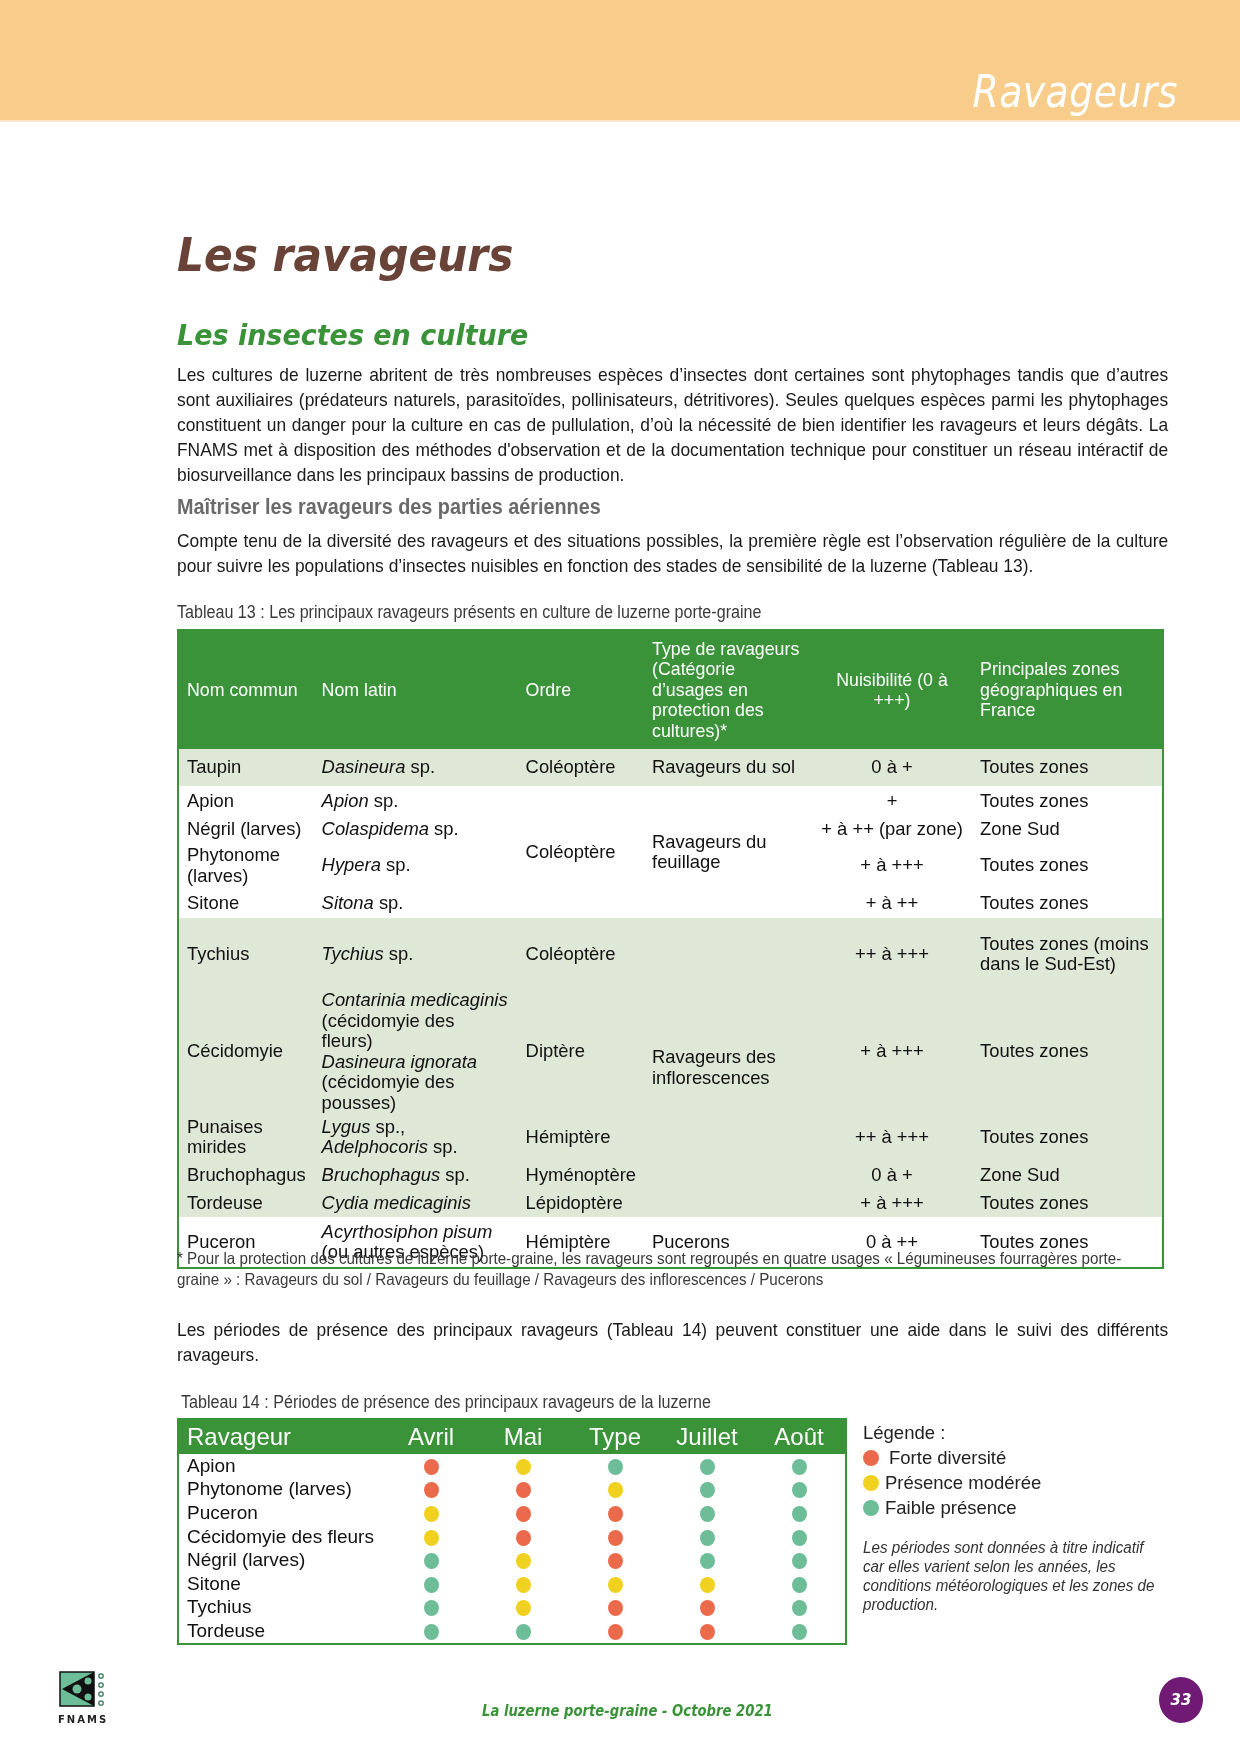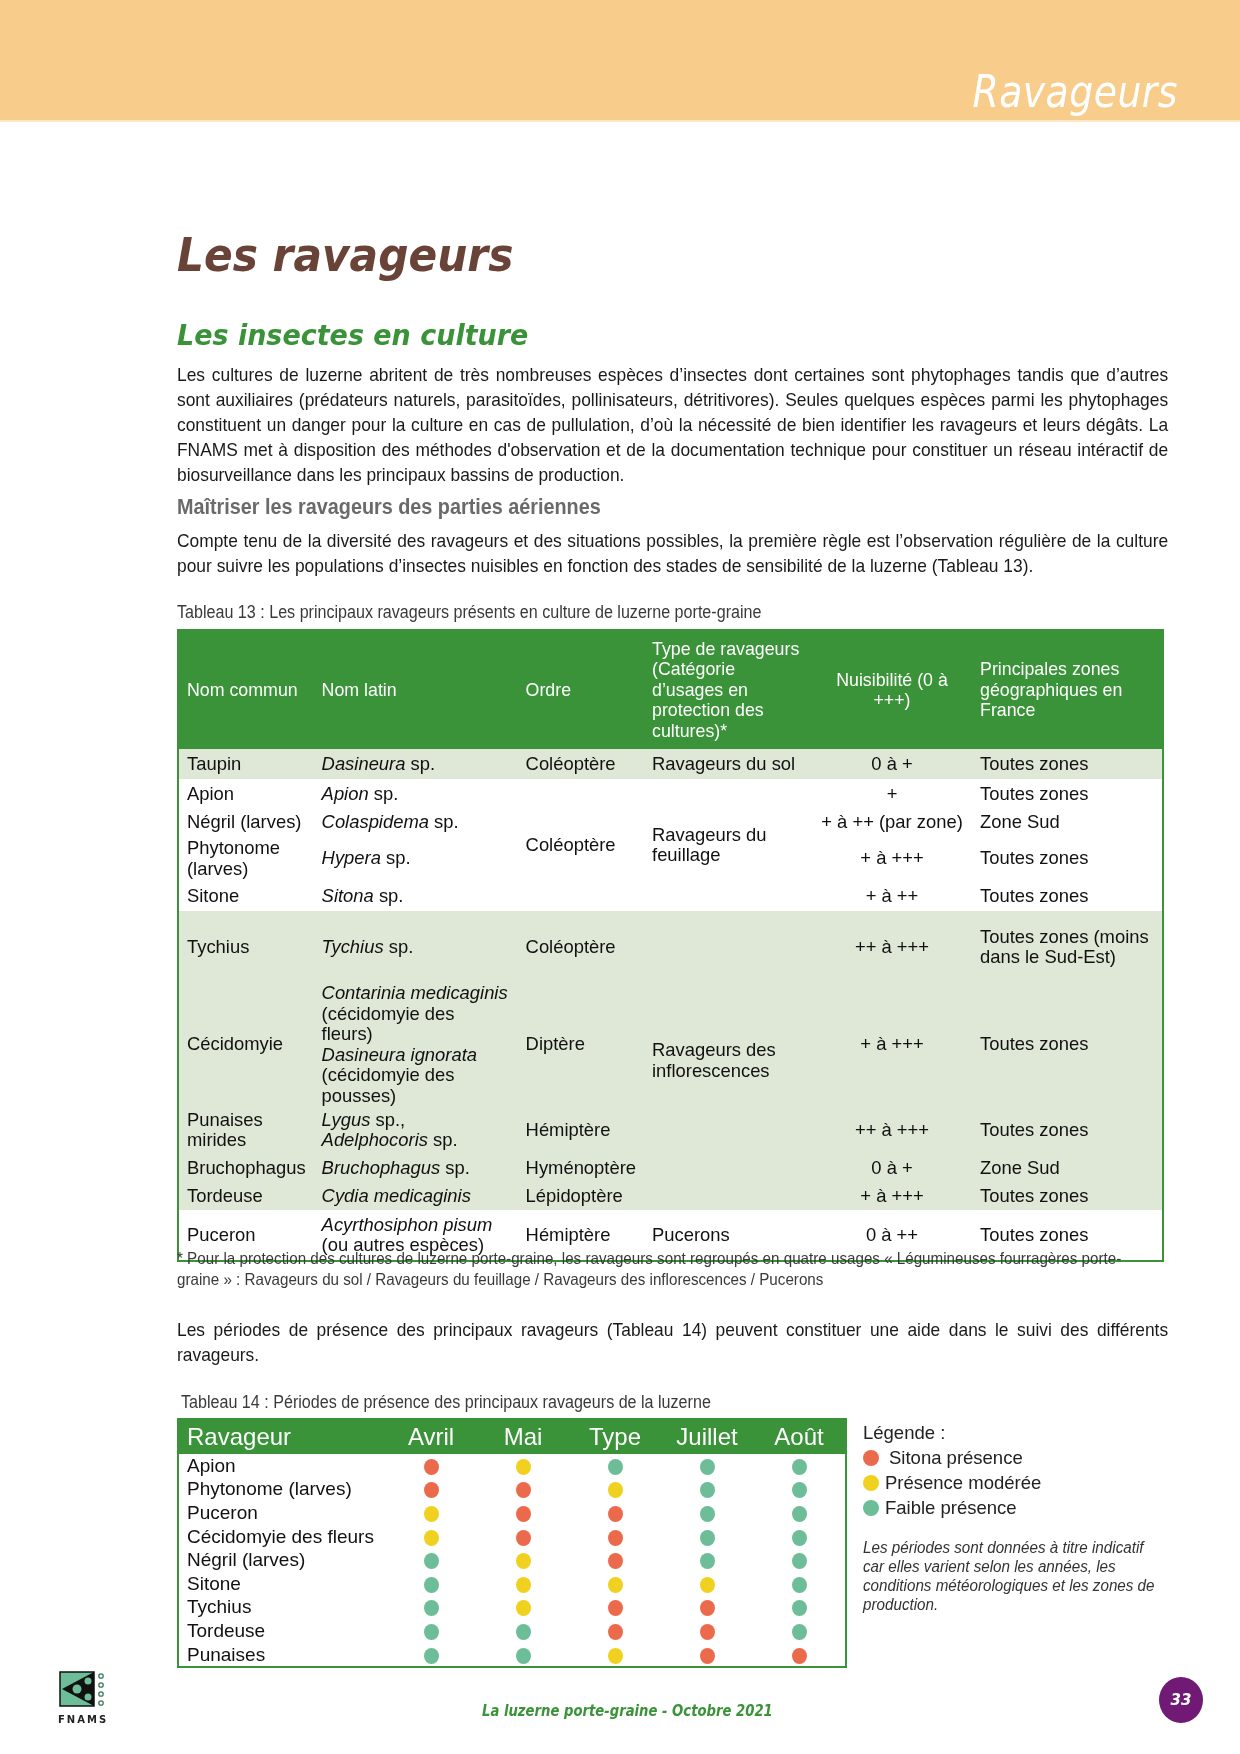--- a/index.html
+++ b/index.html
@@ -83,21 +83,21 @@
         <th>Nom commun</th>
         <th>Nom latin</th>
         <th>Ordre</th>
         <th>Type de ravageurs (Catégorie d’usages en protection des cultures)*</th>
         <th class="center">Nuisibilité (0 à +++)</th>
         <th>Principales zones géographiques en France</th>
       </tr>
     </thead>
     <tbody>
 
-      <tr class="shade" style="height:30px">
+      <tr class="shade" style="height:37px">
         <td>Taupin</td>
         <td><i>Dasineura</i><span> sp.</span></td>
         <td>Coléoptère</td>
         <td>Ravageurs du sol</td>
         <td class="center">0 à +</td>
         <td>Toutes zones</td>
       </tr>
 
       <tr class="white" style="height:30px">
         <td>Apion</td>
@@ -257,37 +257,29 @@
           <td class="dotcell"><span class="dot" style="background: rgb(108, 189, 152);"></span></td>
         </tr>
         <tr>
           <td>Tordeuse</td>
           <td class="dotcell"><span class="dot" style="background: rgb(108, 189, 152);"></span></td>
           <td class="dotcell"><span class="dot" style="background: rgb(108, 189, 152);"></span></td>
           <td class="dotcell"><span class="dot" style="background: rgb(236, 106, 76);"></span></td>
           <td class="dotcell"><span class="dot" style="background: rgb(236, 106, 76);"></span></td>
           <td class="dotcell"><span class="dot" style="background: rgb(108, 189, 152);"></span></td>
         </tr>
-        <tr>
-          <td>Punaises</td>
-          <td class="dotcell"><span class="dot" style="background: rgb(108, 189, 152);"></span></td>
-          <td class="dotcell"><span class="dot" style="background: rgb(108, 189, 152);"></span></td>
-          <td class="dotcell"><span class="dot" style="background: rgb(241, 209, 31);"></span></td>
-          <td class="dotcell"><span class="dot" style="background: rgb(236, 106, 76);"></span></td>
-          <td class="dotcell"><span class="dot" style="background: rgb(236, 106, 76);"></span></td>
-        </tr>
       </tbody>
   </table>
 </div>
 
 <div class="legend">
   <div>Légende :</div>
   <div class="legend-item">
     <span class="dot" style="background:#ec6a4c"></span>
-    <span style="margin-left:4px">Sitona présence</span>
+    <span style="margin-left:4px">Forte diversité</span>
   </div>
   <div class="legend-item">
     <span class="dot" style="background:#f1d11f"></span>
     <span>Présence modérée</span>
   </div>
   <div class="legend-item">
     <span class="dot" style="background:#6cbd98"></span>
     <span>Faible présence</span>
   </div>
 </div>

